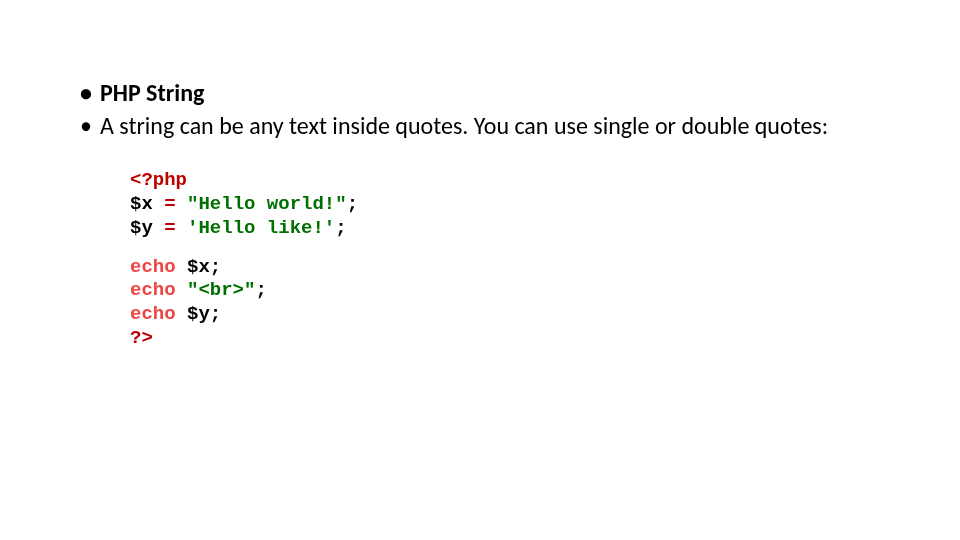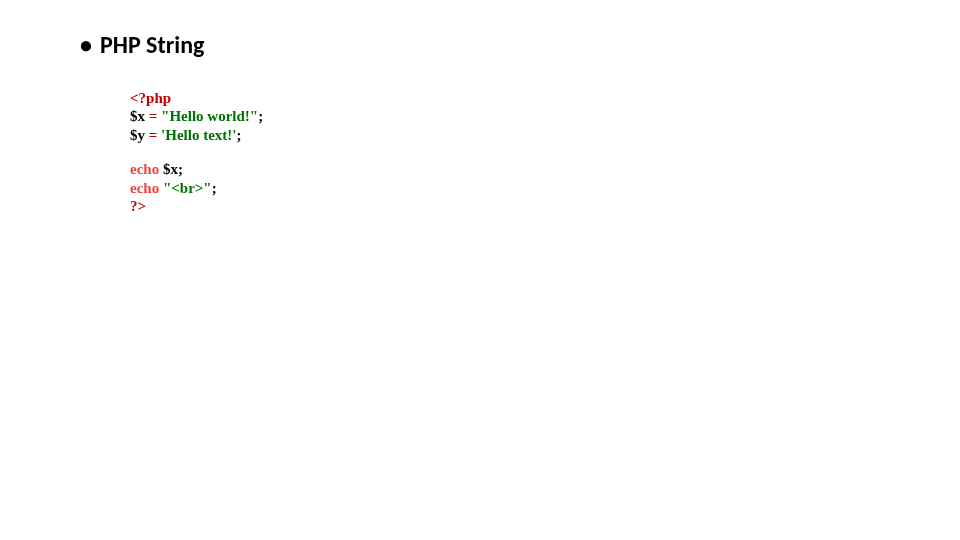--- a/index.html
+++ b/index.html
@@ -9,21 +9,21 @@
     height: 540px;
     background: #fff;
     font-family: Calibri, "Segoe UI", Arial, sans-serif;
     color: #000;
   }
   .slide {
     position: relative;
     width: 960px;
     height: 540px;
     box-sizing: border-box;
-    padding: 30px 70px 0 70px;
+    padding: 78px 70px 0 70px;
   }
   ul.bullets {
     list-style: none;
     margin: 0;
     padding: 0;
   }
   ul.bullets > li {
     position: relative;
     padding-left: 30px;
     font-size: 24px;
@@ -34,46 +34,50 @@
     content: "•";
     position: absolute;
     left: 10px;
     top: 0;
     font-size: 24px;
     line-height: 1.28;
   }
   .b1 { font-weight: 700; }
   .code-block {
     margin: 28px 0 0 60px;
-    font-family: Liberation Serif, serif;
-    font-size: 15px;
+    font-family: Liberation Mono, monospace;
+    font-size: 19px;
     line-height: 1.25;
     font-weight: 700;
   }
   .code-line { white-space: pre; }
   .code-line.gap { height: 15px; }
   .t-red   { color: #c00000; }
   .t-black { color: #000; }
   .t-blue  { color: #ef4444; }
   .t-green { color: #007000; }
 </style>
 </head>
 <body>
 
 <div class="slide">
 
   <ul class="bullets">
     <li class="b1">
       <span>PHP String</span>
     </li>
+    <li>
+      <span>A string can be any text inside quotes. You can use single or double quotes:</span>
+    </li>
   </ul>
 
   <div class="code-block">
     <div class="code-line"><span class="t-red">&lt;?php</span></div>
     <div class="code-line"><span class="t-black">$x </span><span class="t-red">= </span><span class="t-green">"Hello world!"</span><span class="t-black">;</span></div>
-    <div class="code-line"><span class="t-black">$y </span><span class="t-red">= </span><span class="t-green">'Hello text!'</span><span class="t-black">;</span></div>
+    <div class="code-line"><span class="t-black">$y </span><span class="t-red">= </span><span class="t-green">'Hello like!'</span><span class="t-black">;</span></div>
     <div class="code-line gap"></div>
     <div class="code-line"><span class="t-blue">echo </span><span class="t-black">$x</span><span class="t-black">;</span></div>
     <div class="code-line"><span class="t-blue">echo </span><span class="t-green">"&lt;br&gt;"</span><span class="t-black">;</span></div>
+    <div class="code-line"><span class="t-blue">echo </span><span class="t-black">$y</span><span class="t-black">;</span></div>
     <div class="code-line"><span class="t-red">?&gt;</span></div>
   </div>
 
 </div>
 
 </body></html>

